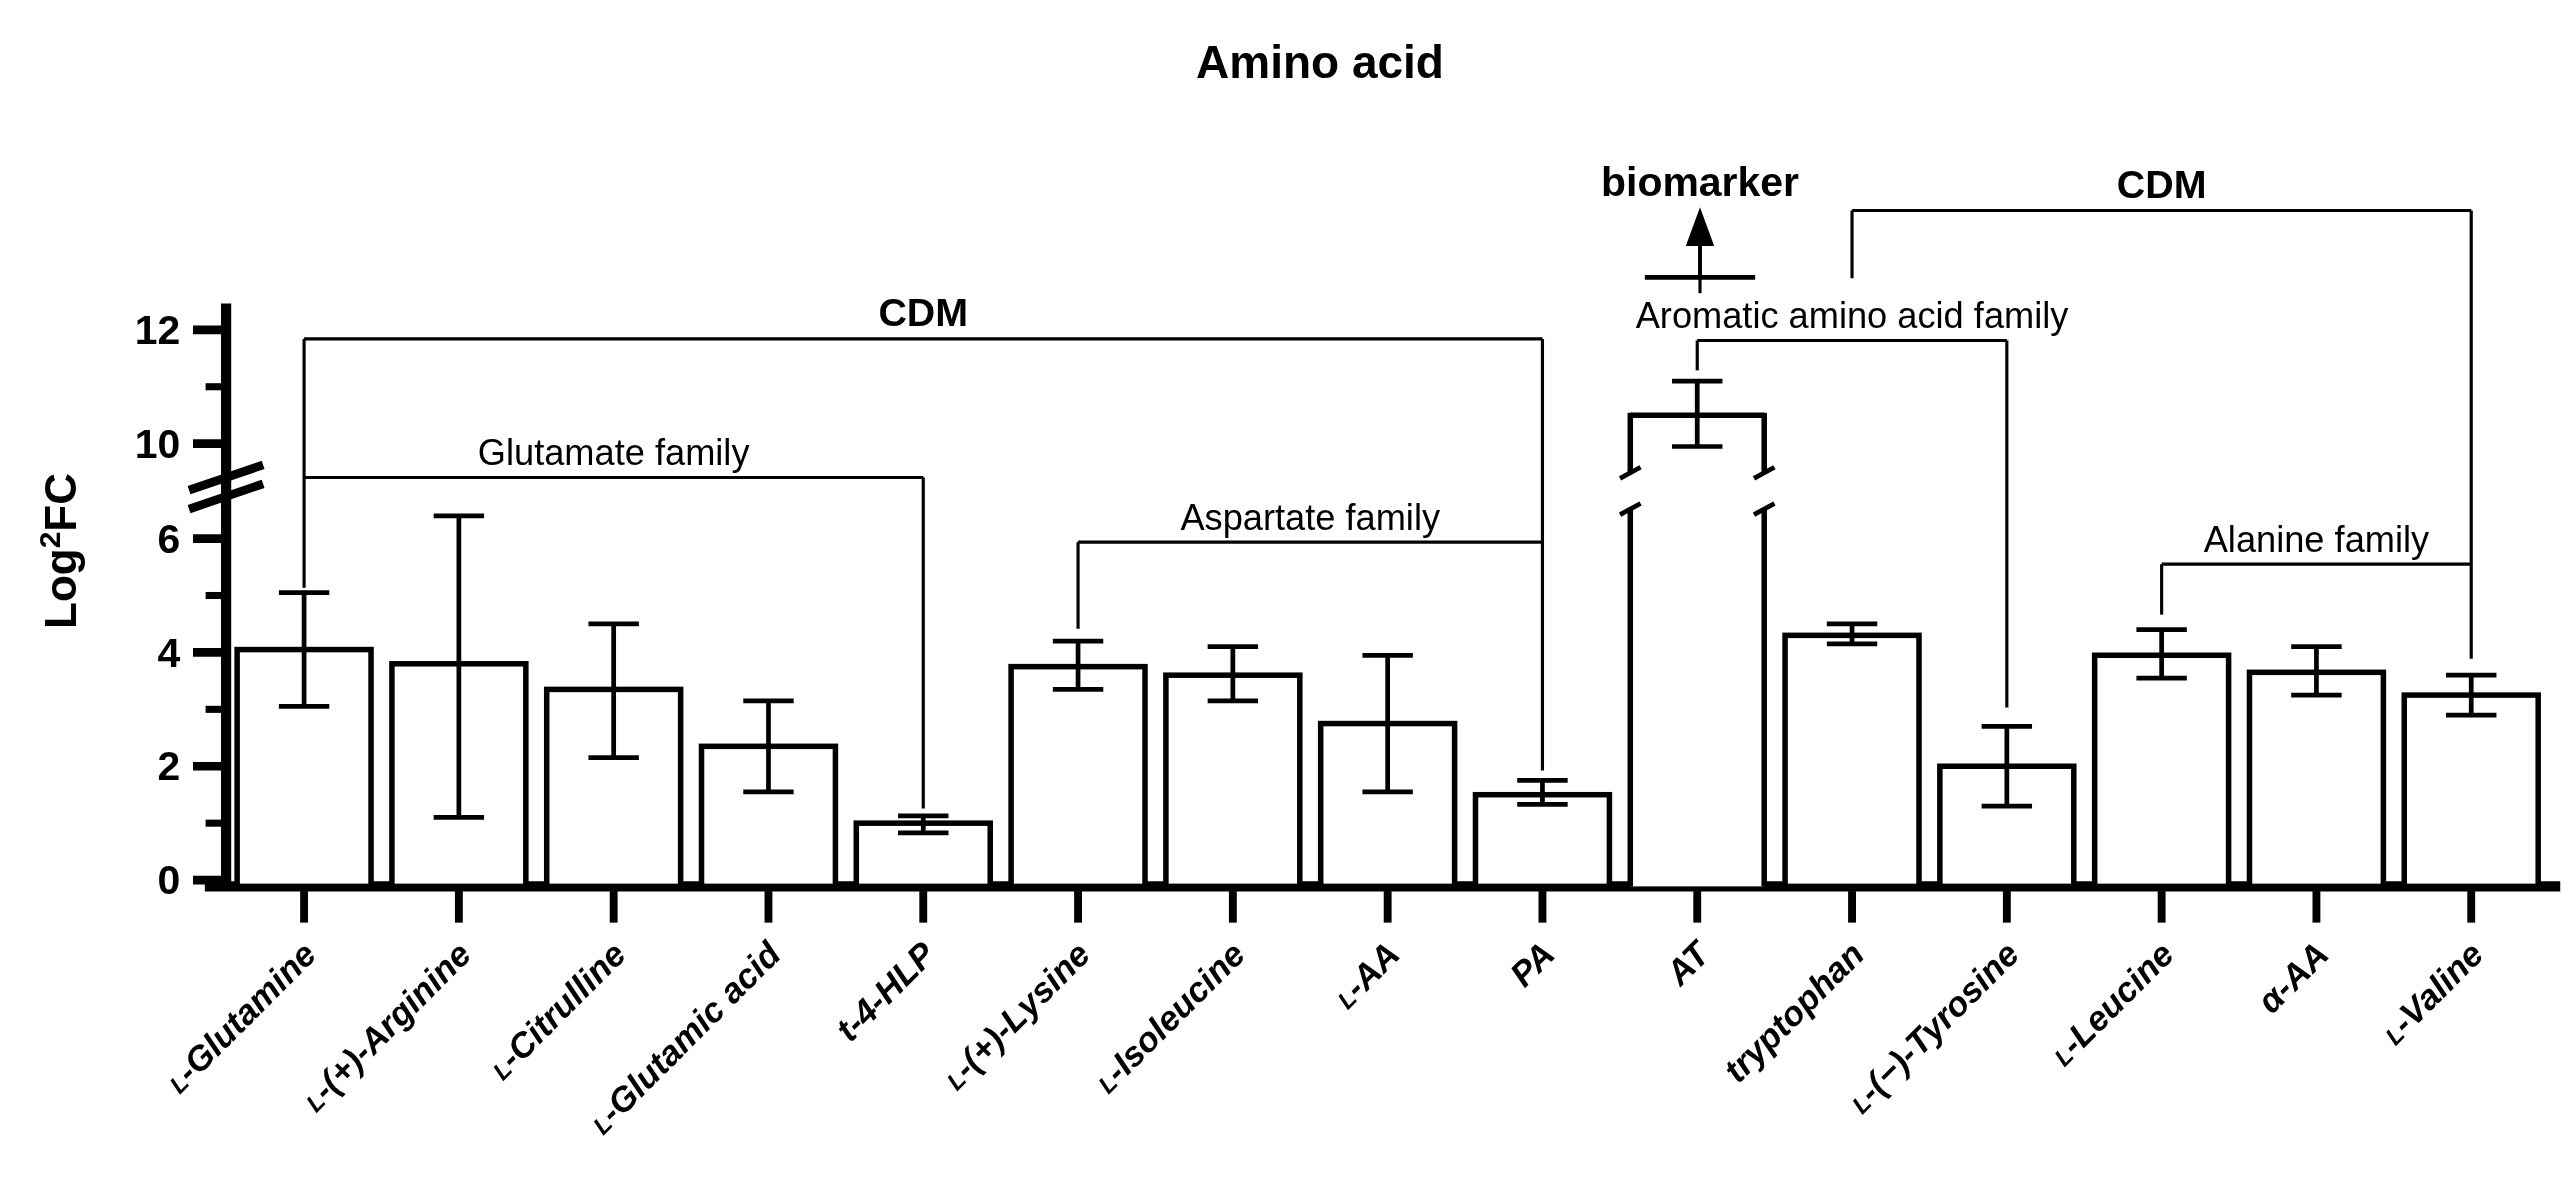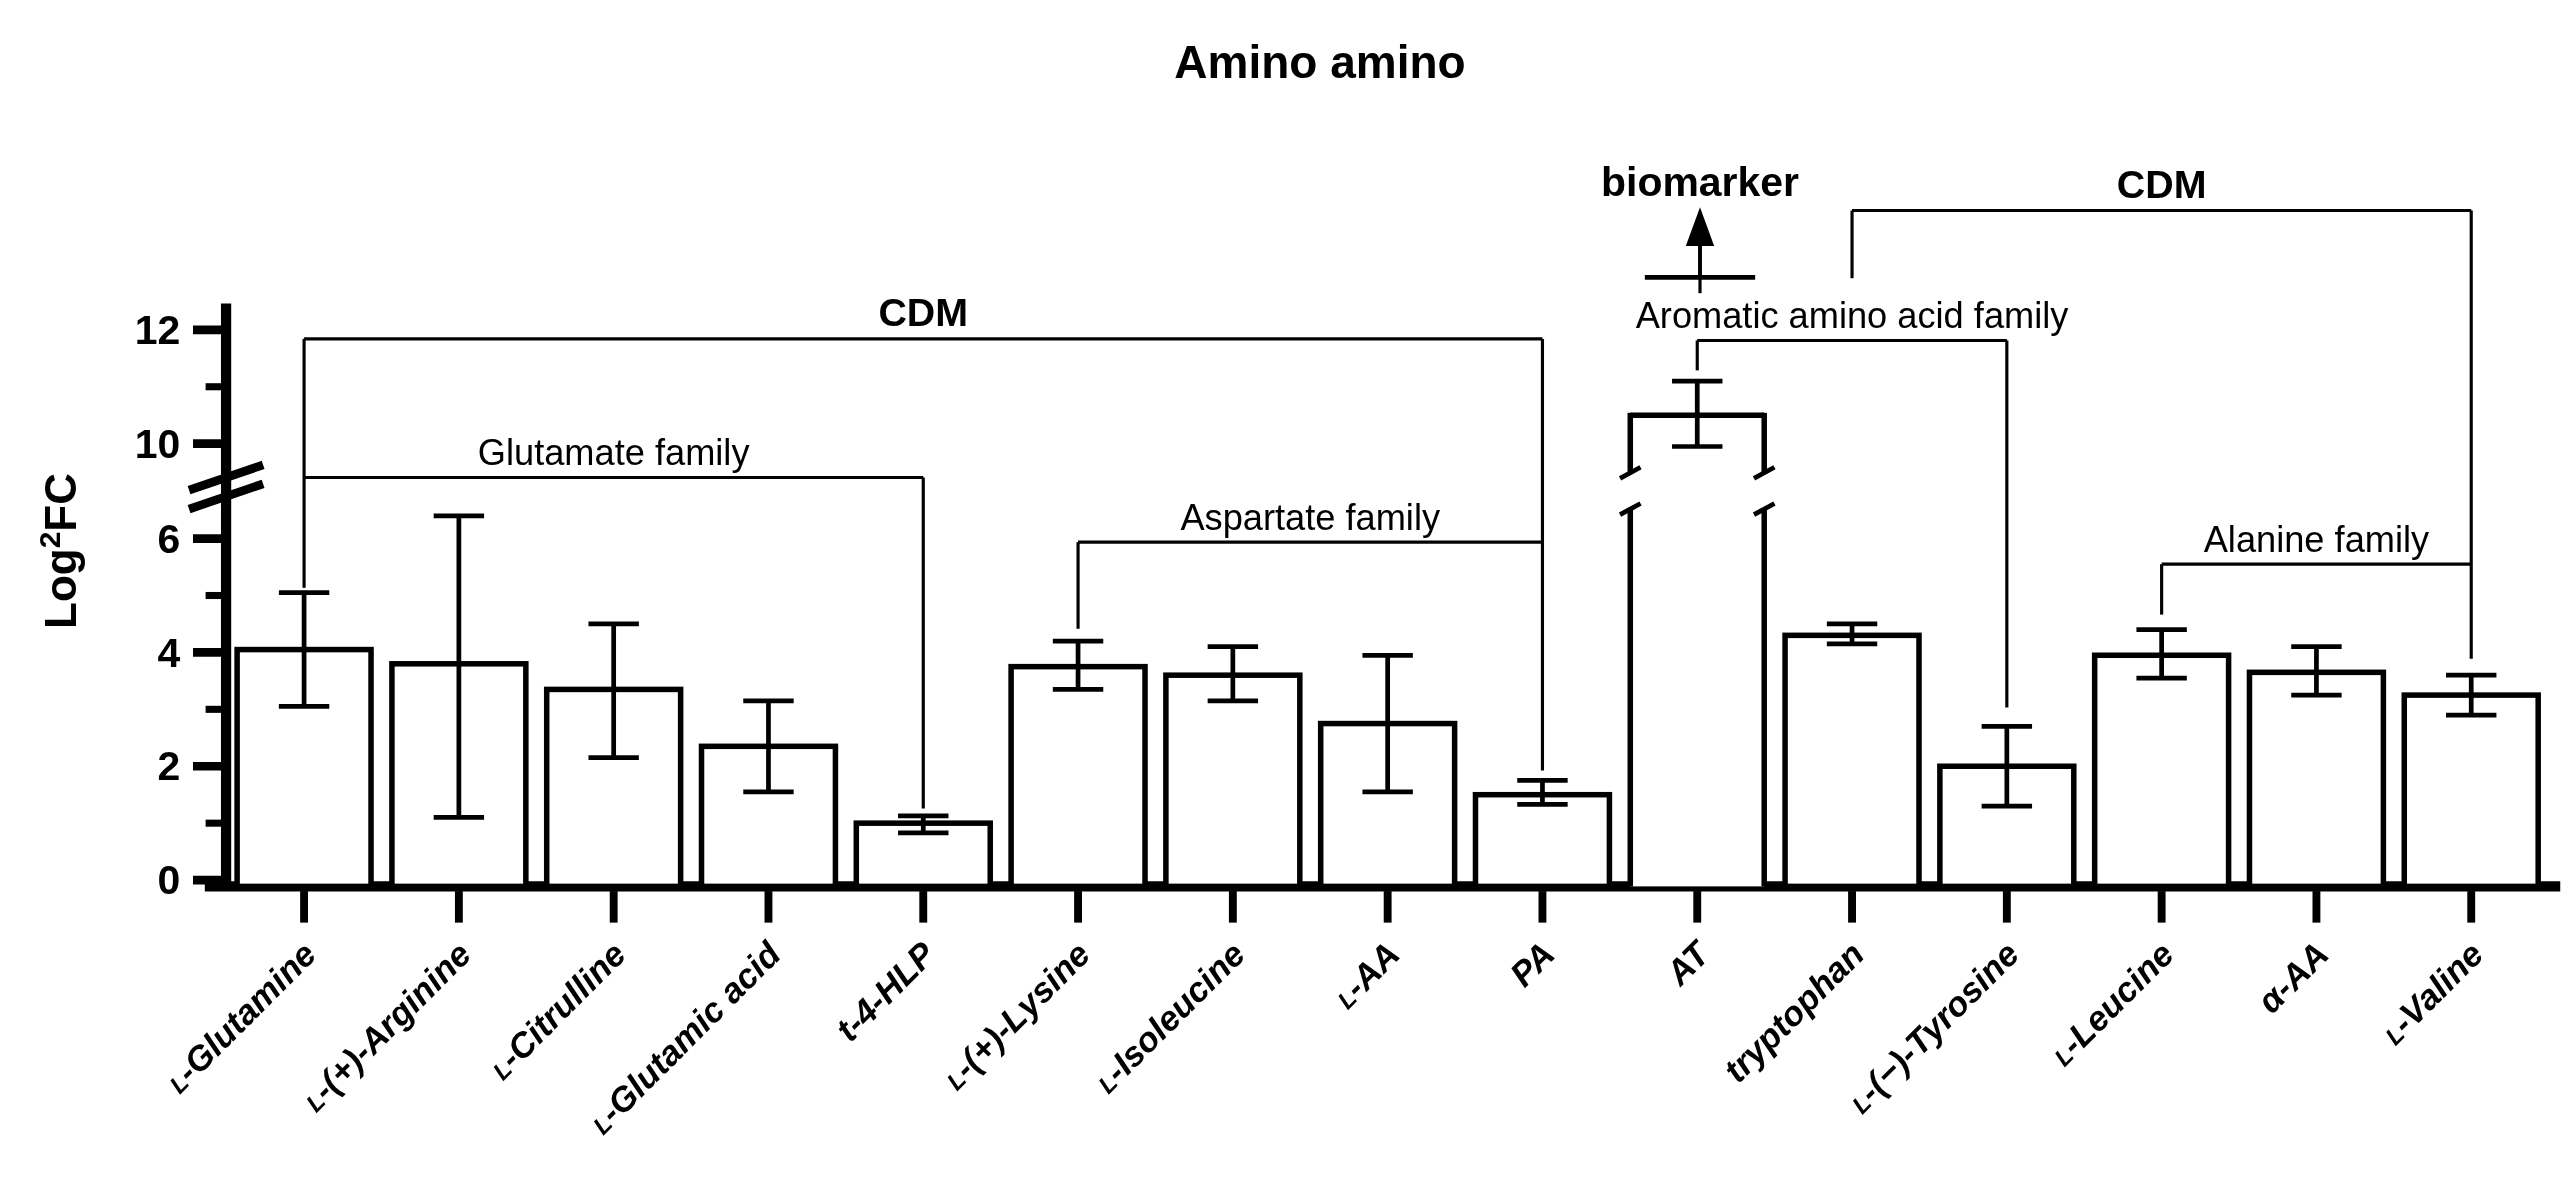--- a/index.html
+++ b/index.html
@@ -16,21 +16,21 @@
     position:absolute;left:61px;top:551px;
     transform:translate(-50%,-50%) rotate(-90deg);
     font-size:44px;font-weight:bold;white-space:nowrap;
   }
   #y-axis-title sup{font-size:30px;vertical-align:super;line-height:0;}
   #chart-svg{position:absolute;left:0;top:0;}
 </style>
 </head>
 <body>
 
-<div id="chart-title">Amino amino</div>
+<div id="chart-title">Amino acid</div>
 <div id="y-axis-title"><span>Log</span><sup>2</sup><span>FC</span></div>
 <svg id="chart-svg" width="2576" height="1204" viewBox="0 0 3270 1528" xmlns="http://www.w3.org/2000/svg">
     <line x1="287" y1="385" x2="287" y2="1131" stroke="#000000" stroke-width="13"></line>
     <line x1="260" y1="1125" x2="3250" y2="1125" stroke="#000000" stroke-width="13"></line>
     <line x1="245" y1="1117" x2="287" y2="1117" stroke="#000000" stroke-width="11"></line>
     <text x="229" y="1135" font-size="52" fill="#000" text-anchor="end" font-family="&quot;Liberation Sans&quot;, sans-serif" font-weight="bold">0</text>
     <line x1="245" y1="972.5" x2="287" y2="972.5" stroke="#000000" stroke-width="11"></line>
     <text x="229" y="990.5" font-size="52" fill="#000" text-anchor="end" font-family="&quot;Liberation Sans&quot;, sans-serif" font-weight="bold">2</text>
     <line x1="245" y1="828" x2="287" y2="828" stroke="#000000" stroke-width="11"></line>
     <text x="229" y="846" font-size="52" fill="#000" text-anchor="end" font-family="&quot;Liberation Sans&quot;, sans-serif" font-weight="bold">4</text>

